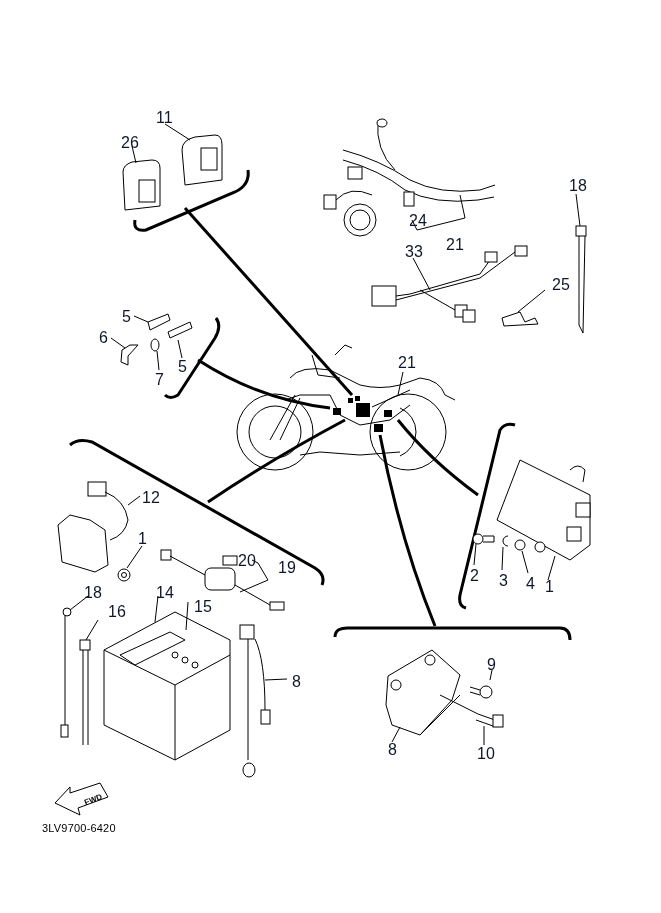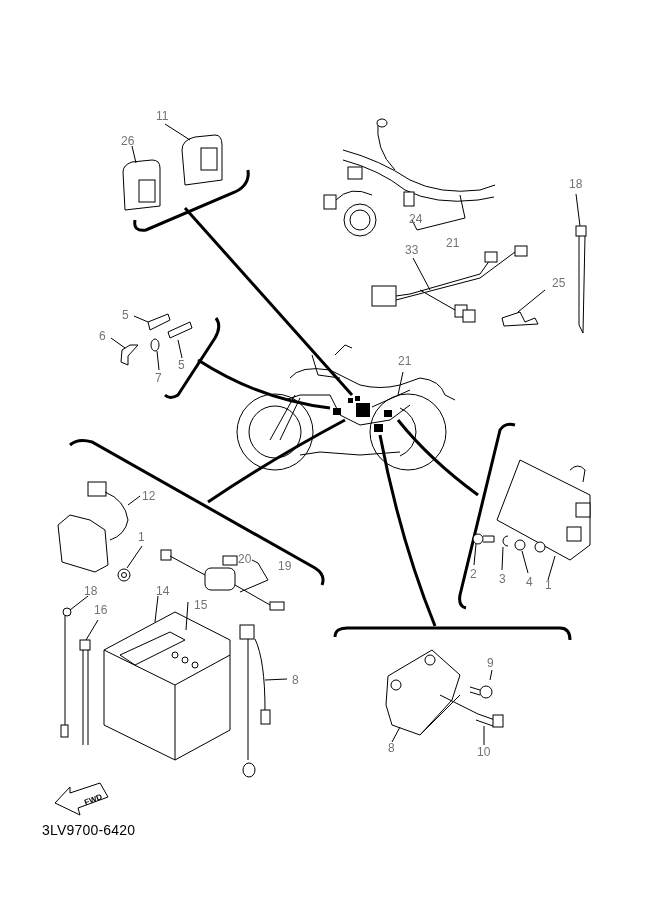--- a/index.html
+++ b/index.html
@@ -1,20 +1,20 @@
 <!DOCTYPE html>
 <html><head>
 <meta charset="utf-8">
 <style>
   html, body { margin: 0; padding: 0; background: #ffffff; }
   body { width: 661px; height: 913px; position: relative; overflow: hidden;
          font-family: "Liberation Sans", sans-serif; }
   #diagram { position: absolute; left: 0; top: 0; }
-  .callout { position: absolute; font-size: 12px; color: #737373; line-height: 1; }
-  .code { position: absolute; left: 42px; top: 822px; font-size: 14px; color: #000; letter-spacing: 0.2px; }
+  .callout { position: absolute; font-size: 16px; color: #0f172a; line-height: 1; }
+  .code { position: absolute; left: 42px; top: 822px; font-size: 11px; color: #000; letter-spacing: 0.2px; }
   svg .ln { stroke: #000; fill: none; stroke-width: 1; }
   svg .thick { stroke: #000; fill: none; stroke-width: 3; }
   svg .part { stroke: #000; fill: #fff; stroke-width: 1; }
 </style>
 </head>
 <body>
 
 <svg id="diagram" width="661" height="913" viewBox="0 0 661 913">
 
   <g>
@@ -229,21 +229,21 @@
 <span class="callout" style="left:99px;top:330px">6</span>
 <span class="callout" style="left:155px;top:372px">7</span>
 <span class="callout" style="left:388px;top:742px">8</span>
 <span class="callout" style="left:487px;top:657px">9</span>
 <span class="callout" style="left:477px;top:746px">10</span>
 <span class="callout" style="left:156px;top:110px">11</span>
 <span class="callout" style="left:142px;top:490px">12</span>
 <span class="callout" style="left:138px;top:531px">1</span>
 <span class="callout" style="left:156px;top:585px">14</span>
 <span class="callout" style="left:194px;top:599px">15</span>
-<span class="callout" style="left:94px;top:604px">16</span>
+<span class="callout" style="left:108px;top:604px">16</span>
 <span class="callout" style="left:292px;top:674px">8</span>
 <span class="callout" style="left:84px;top:585px">18</span>
 <span class="callout" style="left:278px;top:560px">19</span>
 <span class="callout" style="left:238px;top:553px">20</span>
 <span class="callout" style="left:446px;top:237px">21</span>
 <span class="callout" style="left:398px;top:355px">21</span>
 <span class="callout" style="left:409px;top:213px">24</span>
 <span class="callout" style="left:405px;top:244px">33</span>
 <span class="callout" style="left:569px;top:178px">18</span>
 <span class="callout" style="left:552px;top:277px">25</span>

